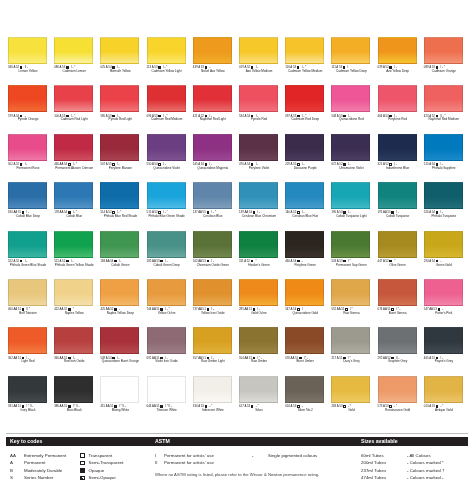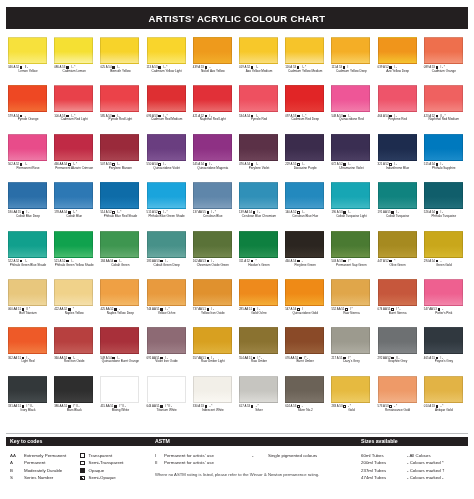--- a/index.html
+++ b/index.html
@@ -130,23 +130,20 @@
   }
   .tr-row { display: flex; align-items: center; line-height: 7.4px; white-space: nowrap; }
   .dash-row { display: flex; line-height: 7.4px; white-space: nowrap; }
   .dash-mark { width: 16px; }
 </style>
 </head>
 <body>
 
 <div id="page">
 
-  <div class="header">
-    <div class="header-title">ARTISTS' ACRYLIC COLOUR CHART</div>
-  </div>
 
   <div class="grid" id="swatch-grid">
       <div class="cell">
         <div class="swatch" style="background: linear-gradient(rgb(247, 225, 60) 0%, rgb(247, 225, 60) 55%, rgb(250, 238, 124) 100%);"></div>
         <div class="codeline"><span>346 A 52 </span><span class="box-sym box-semi-t" style="width: 2.6px; height: 2.6px; margin-right: 1.4px;"></span><span> II -</span></div>
         <div class="cname">Lemon Yellow</div>
       </div>
       <div class="cell">
         <div class="swatch" style="background: linear-gradient(rgb(245, 224, 51) 0%, rgb(245, 224, 51) 55%, rgb(251, 243, 160) 100%);"></div>
         <div class="codeline"><span>086 A 53 </span><span class="box-sym box-filled" style="width: 2.6px; height: 2.6px; margin-right: 1.4px;"></span><span> I - *</span></div>

